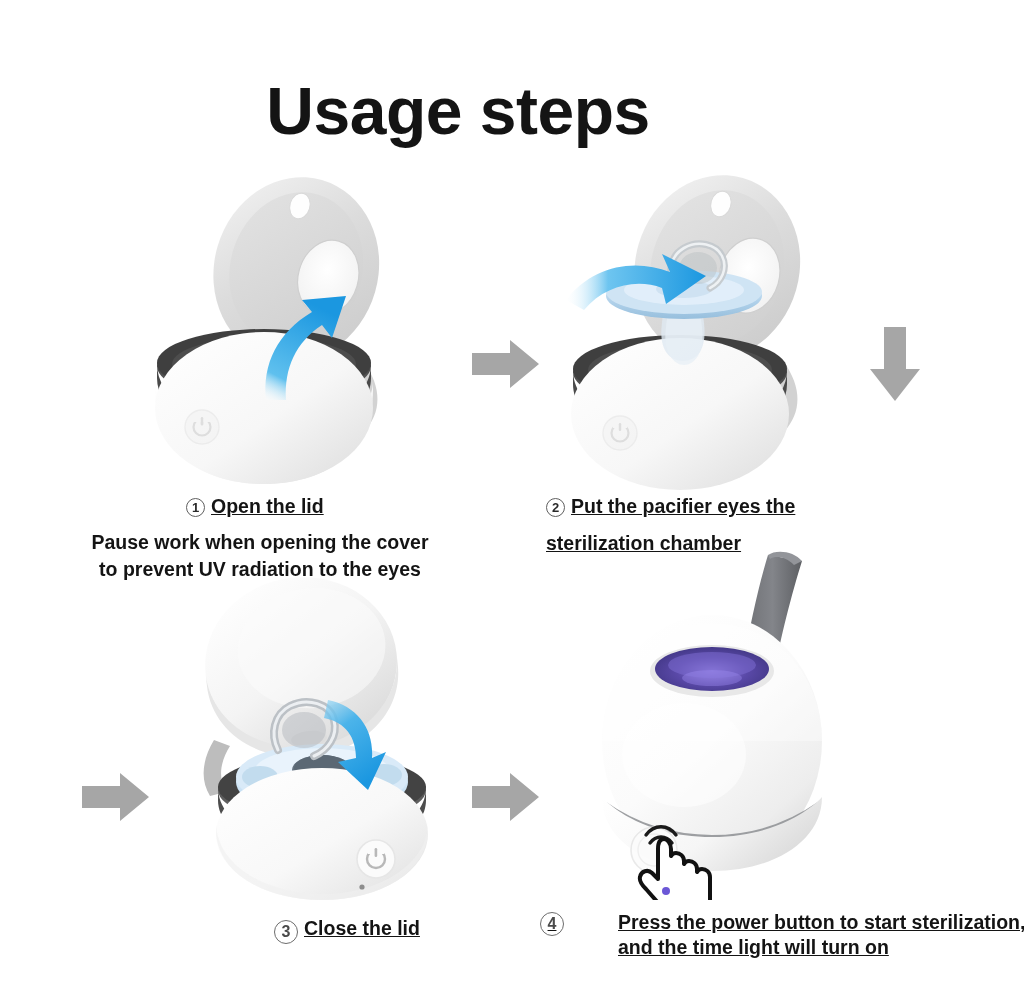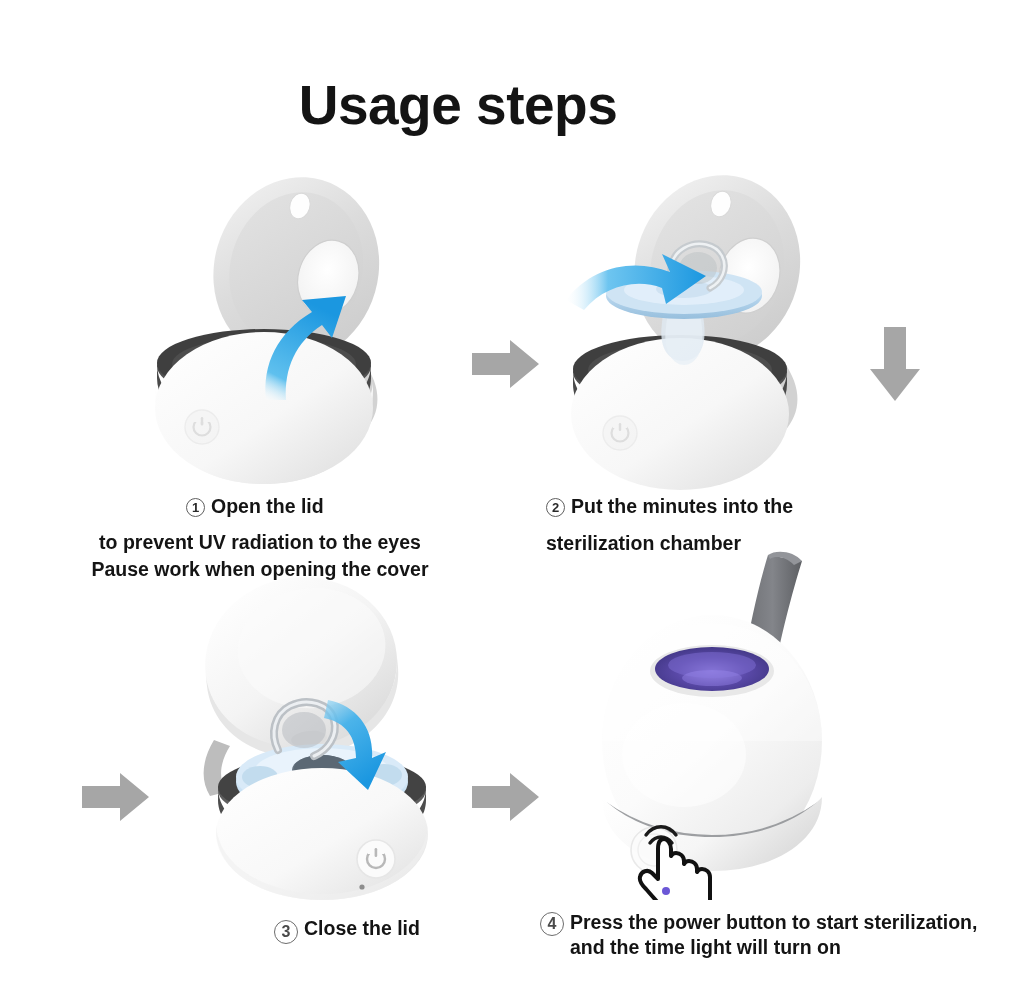--- a/index.html
+++ b/index.html
@@ -21,35 +21,36 @@
     background: #ffffff;
   }
 
   
   .title {
     position: absolute;
     top: 78px;
     left: 0;
     width: 916px;
     text-align: center;
-    font-size: 55px;
+    font-size: 66px;
     font-weight: 700;
     letter-spacing: -0.5px;
     color: #141414;
     line-height: 1;
   }
 
   
   .caption {
     position: absolute;
     font-size: 19.5px;
     font-weight: 700;
     color: #141414;
     line-height: 1.28;
     white-space: nowrap;
+    text-decoration: underline;
   }
   .caption .num {
     display: inline-block;
     width: 19px;
     height: 19px;
     line-height: 17px;
     border: 1.6px solid #5f5f5f;
     border-radius: 50%;
     text-align: center;
     font-size: 13px;
@@ -71,21 +72,21 @@
     color: #141414;
     line-height: 1.4;
     text-align: center;
     white-space: nowrap;
   }
   .cap-multi { white-space: normal; }
 
   
   .cap-flex { display: flex; align-items: flex-start; white-space: nowrap; }
   .cap-flex .num { flex: 0 0 auto; margin-top: 2px; }
-  .cap-flex .lines { line-height: 1.3; }
+  .cap-flex .lines { line-height: 1.3; margin-left: 48px; }
 
   
   .grey-arrow { position: absolute; }
 
   
   .device { position: absolute; }
 </style>
 </head>
 <body>
 
@@ -255,26 +256,26 @@
   <div class="grey-arrow" style="left:866px; top:325px;">
     <svg width="58" height="80" viewBox="0 0 58 80">
       <path d="M18,2 L40,2 L40,44 L54,44 L29,76 L4,44 L18,44 Z" fill="#a6a6a6"></path>
     </svg>
   </div>
 
   <div class="caption" style="left:186px; top:494px;">
     <span class="num">1</span><span>Open the lid</span>
   </div>
   <div class="subtext" style="left:0px; top:529px; width:520px;">
+    <div>Pause work when opening the cover</div>
     <div>to prevent UV radiation to the eyes</div>
-    <div>Pause work when opening the cover</div>
   </div>
 
   <div class="caption cap-multi" style="left:546px; top:494px; width:420px;">
-    <span class="num">2</span><span>Put the minutes into the</span>
+    <span class="num">2</span><span>Put the pacifier eyes the</span>
     <div style="margin-top:12px;">sterilization chamber</div>
   </div>
 
   <div class="grey-arrow" style="left:80px; top:768px;">
     <svg width="72" height="58" viewBox="0 0 72 58">
       <path d="M2,18 L40,18 L40,5 L69,29 L40,53 L40,40 L2,40 Z" fill="#a6a6a6"></path>
     </svg>
   </div>
 
   <div class="device" style="left:188px; top:572px; width:268px; height:330px;">

